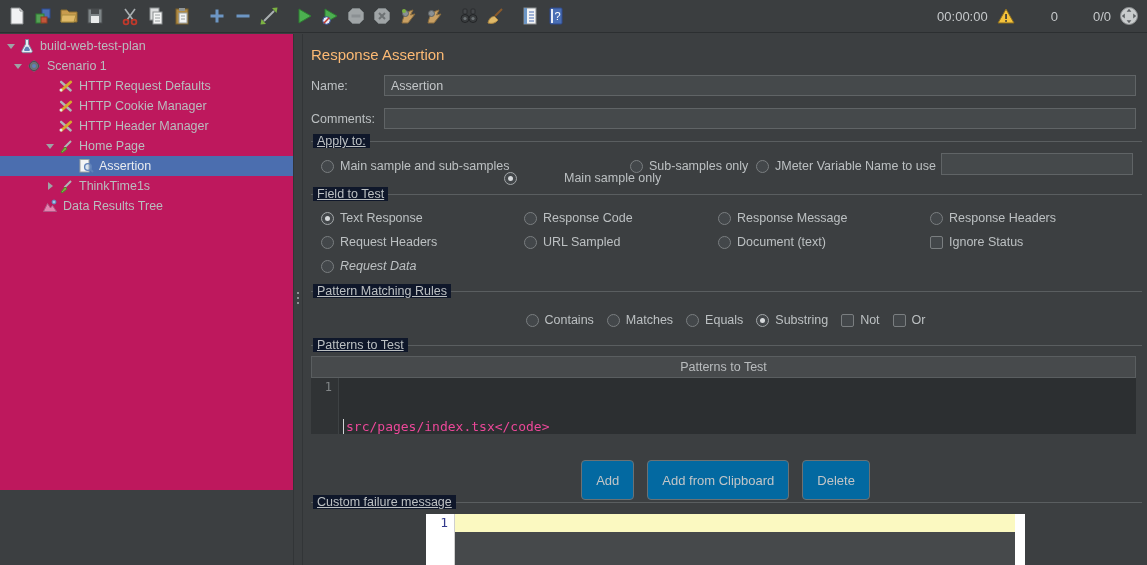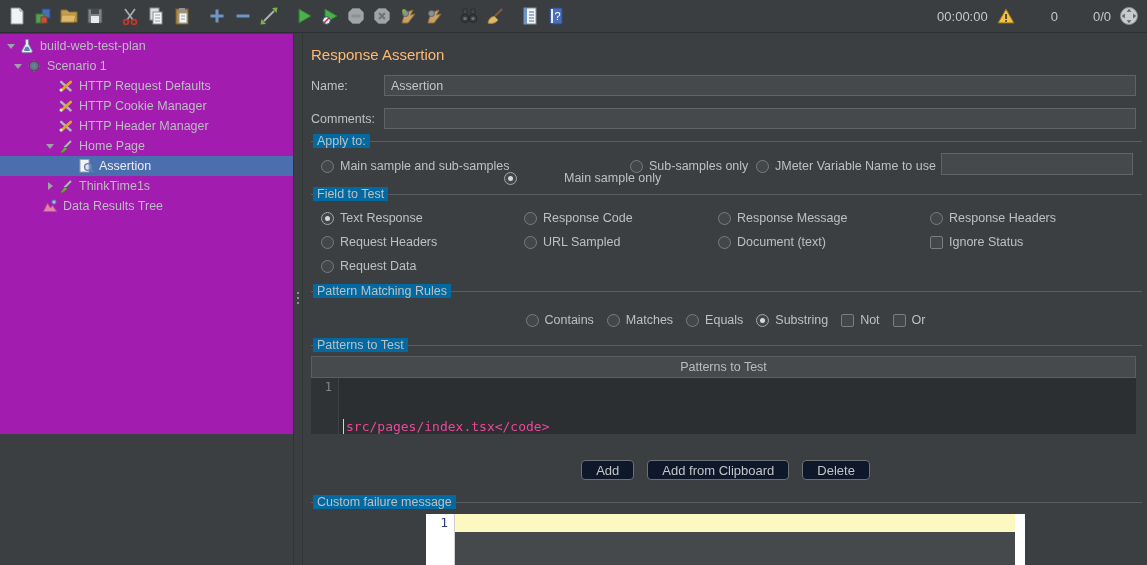--- a/index.html
+++ b/index.html
@@ -11,21 +11,21 @@
   .toolbar { position:absolute; left:0; top:0; width:1147px; height:33px;
     background:#3b3e40; border-bottom:1px solid #2c2f31; display:flex; align-items:center;
     padding:0 8px 0 4px; }
   .tbtn { width:26px; height:26px; display:flex; align-items:center; justify-content:center;
     border-radius:3px; flex:none; }
   .tsep { width:9px; flex:none; }
   .tb-right { margin-left:auto; display:flex; align-items:center; gap:8px; }
   .tb-txt { color:#c6c9cb; font-size:13px;margin-left:27px; }
 
   
-  .tree { position:absolute; left:0; top:34px; width:293px; height:400px; background:#a21caf;
+  .tree { position:absolute; left:0; top:34px; width:293px; height:456px; background:#be185d;
     padding-top:2px; }
   .trow { height:20px; display:flex; align-items:center; color:#b9bdbf; font-size:12.5px;
     white-space:nowrap; cursor:default; }
   .trow.sel { background:#4b6eaf; color:#e9ecef; }
   .arr { width:12px; height:12px; position:relative; flex:none; }
   .arr.exp::after { content:""; position:absolute; left:2px; top:4px;
     border-left:4px solid transparent; border-right:4px solid transparent; border-top:5px solid #9ea3a5; }
   .arr.col::after { content:""; position:absolute; left:4px; top:2px;
     border-top:4px solid transparent; border-bottom:4px solid transparent; border-left:5px solid #9ea3a5; }
   .ticon { width:16px; height:16px; flex:none; margin:0 5px 0 2px; }
@@ -36,22 +36,22 @@
   .grip { position:absolute; left:3px; top:258px; }
   .grip i { display:block; width:2px; height:2px; background:#8d9193; margin-bottom:3px; }
 
   
   .main { position:absolute; left:304px; top:34px; width:843px; height:531px; background:#3c3f41; }
   .title { position:absolute; left:7px; top:12px; font-size:15px; color:#fdba74; }
   .flabel { position:absolute; color:#bcc0c2; font-size:12.5px; }
   .tf { position:absolute; background:#45494b; border:1px solid #606466; color:#c3c6c8;
     font-size:12.5px; padding:0 6px; font-family:"Liberation Sans", sans-serif; outline:none; }
   .grp { position:absolute; border-top:1px solid #5a5e60; height:0; }
-  .grp > span { position:absolute; top:-8px; left:2px; background:#0369a1; padding:0 4px;
-    color:#bcc0c2; font-size:12.5px; white-space:nowrap; }
+  .grp > span { position:absolute; top:-8px; left:2px; background:#0f172a; padding:0 4px;
+    color:#bcc0c2; font-size:12.5px; white-space:nowrap;text-decoration:underline; }
   .opt { position:absolute; display:inline-flex; align-items:center; gap:6px; height:20px;
     color:#bcc0c2; font-size:12.5px; white-space:nowrap; cursor:default; }
   .radio { width:13px; height:13px; border-radius:50%; border:1px solid #7a7e80;
     background:#43474a; position:relative; flex:none; }
   .radio.checked { border-color:#a3a7a9; }
   .radio.checked::after { content:""; position:absolute; left:3px; top:3px; width:5px; height:5px;
     border-radius:50%; background:#d6d9db; }
   .checkbox { width:13px; height:13px; border-radius:2px; border:1px solid #7a7e80;
     background:#43474a; flex:none; }
   .centerrow { position:absolute; left:0; width:843px; display:flex; justify-content:center;
@@ -65,21 +65,21 @@
     display:flex; }
   .pt-gutter { width:28px; background:#303335; border-right:1px solid #3e4244; color:#818587;
     font-family:"DejaVu Sans Mono", monospace; font-size:12px; text-align:right;
     padding:2px 6px 0 0; flex:none; }
   .pt-code { padding:2px 0 0 4px; font-family:"DejaVu Sans Mono", monospace; font-size:13px;
     color:#ec4899; display:flex; align-items:flex-end; }
   .caret { display:inline-block; width:1px; height:15px; background:#d2d5d7; margin-right:2px; }
 
   .btnrow { position:absolute; left:0; top:426px; width:843px; height:24px; display:flex;
     justify-content:center; gap:13px; }
-  .btn { height:20px; padding:0 14px; background:#0f172a; border:1px solid #6c7173;
+  .btn { height:40px; padding:0 14px; background:#0369a1; border:1px solid #6c7173;
     border-radius:4px; color:#c2c5c7; font-size:13px; display:inline-flex; align-items:center;
     cursor:default; }
 
   .cfm-ed { position:absolute; left:122px; top:480px; width:599px; height:51px; background:#46494b; }
   .cfm-gutter { position:absolute; left:0; top:0; width:29px; height:51px; background:#ffffff;
     border-right:1px solid #cfcfcf; font-family:"DejaVu Sans Mono", monospace; font-size:13px;
     color:#333a8c; text-align:right; padding:1px 6px 0 0; }
   .cfm-line { position:absolute; left:29px; top:0; width:560px; height:18px; background:#fbf9c1; }
   .cfm-scroll { position:absolute; right:0; top:0; width:10px; height:51px; background:#ffffff; }
 </style>
@@ -400,21 +400,21 @@
       <span>URL Sampled</span>
     </div>
     <div class="opt" style="left:414px; top:198px;">
       <span class="radio"></span>
       <span>Document (text)</span>
     </div>
     <div class="opt" style="left:626px; top:198px;">
       <span class="checkbox"></span>
       <span>Ignore Status</span>
     </div>
-    <div class="opt" style="left:17px; top:222px;">
+    <div class="opt" style="left:17px; top:222px;font-style:italic;">
       <span class="radio"></span>
       <span>Request Data</span>
     </div>
 
     <div class="grp" style="left:7px; top:257px; width:831px;">
       <span>Pattern Matching Rules</span>
     </div>
     <div class="centerrow" style="top:276px;">
       <div class="opt">
         <span class="radio"></span>

